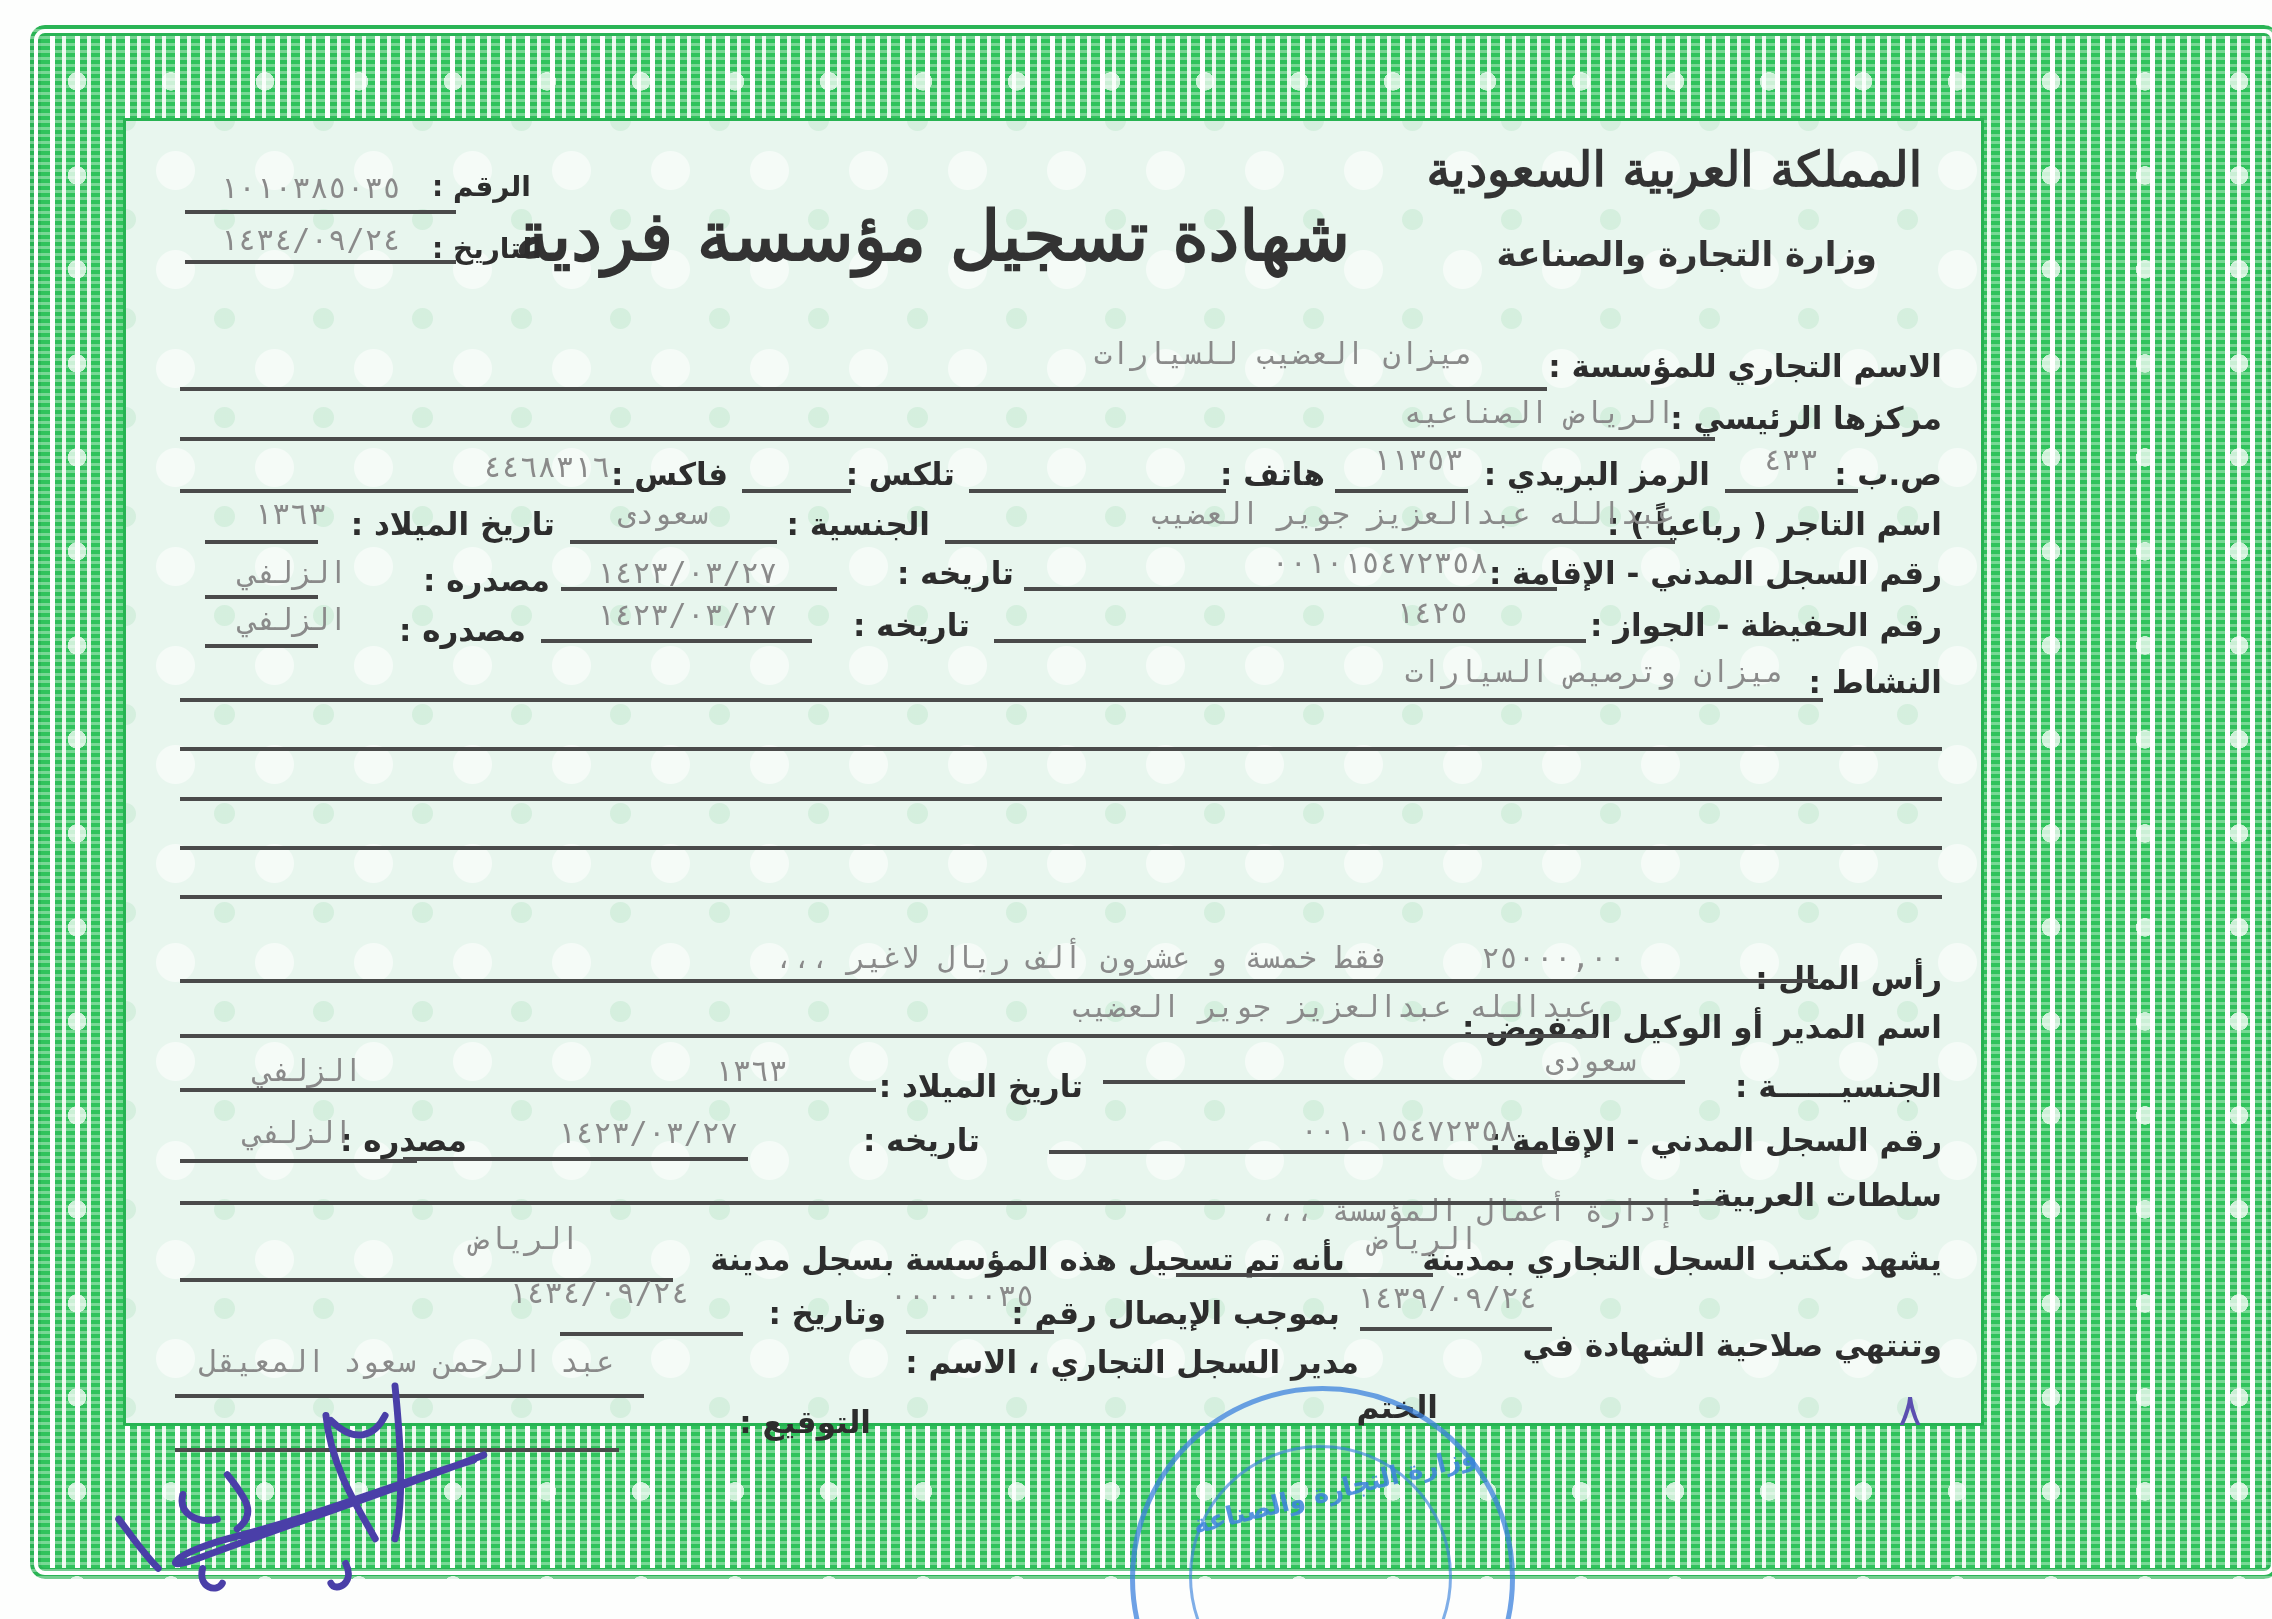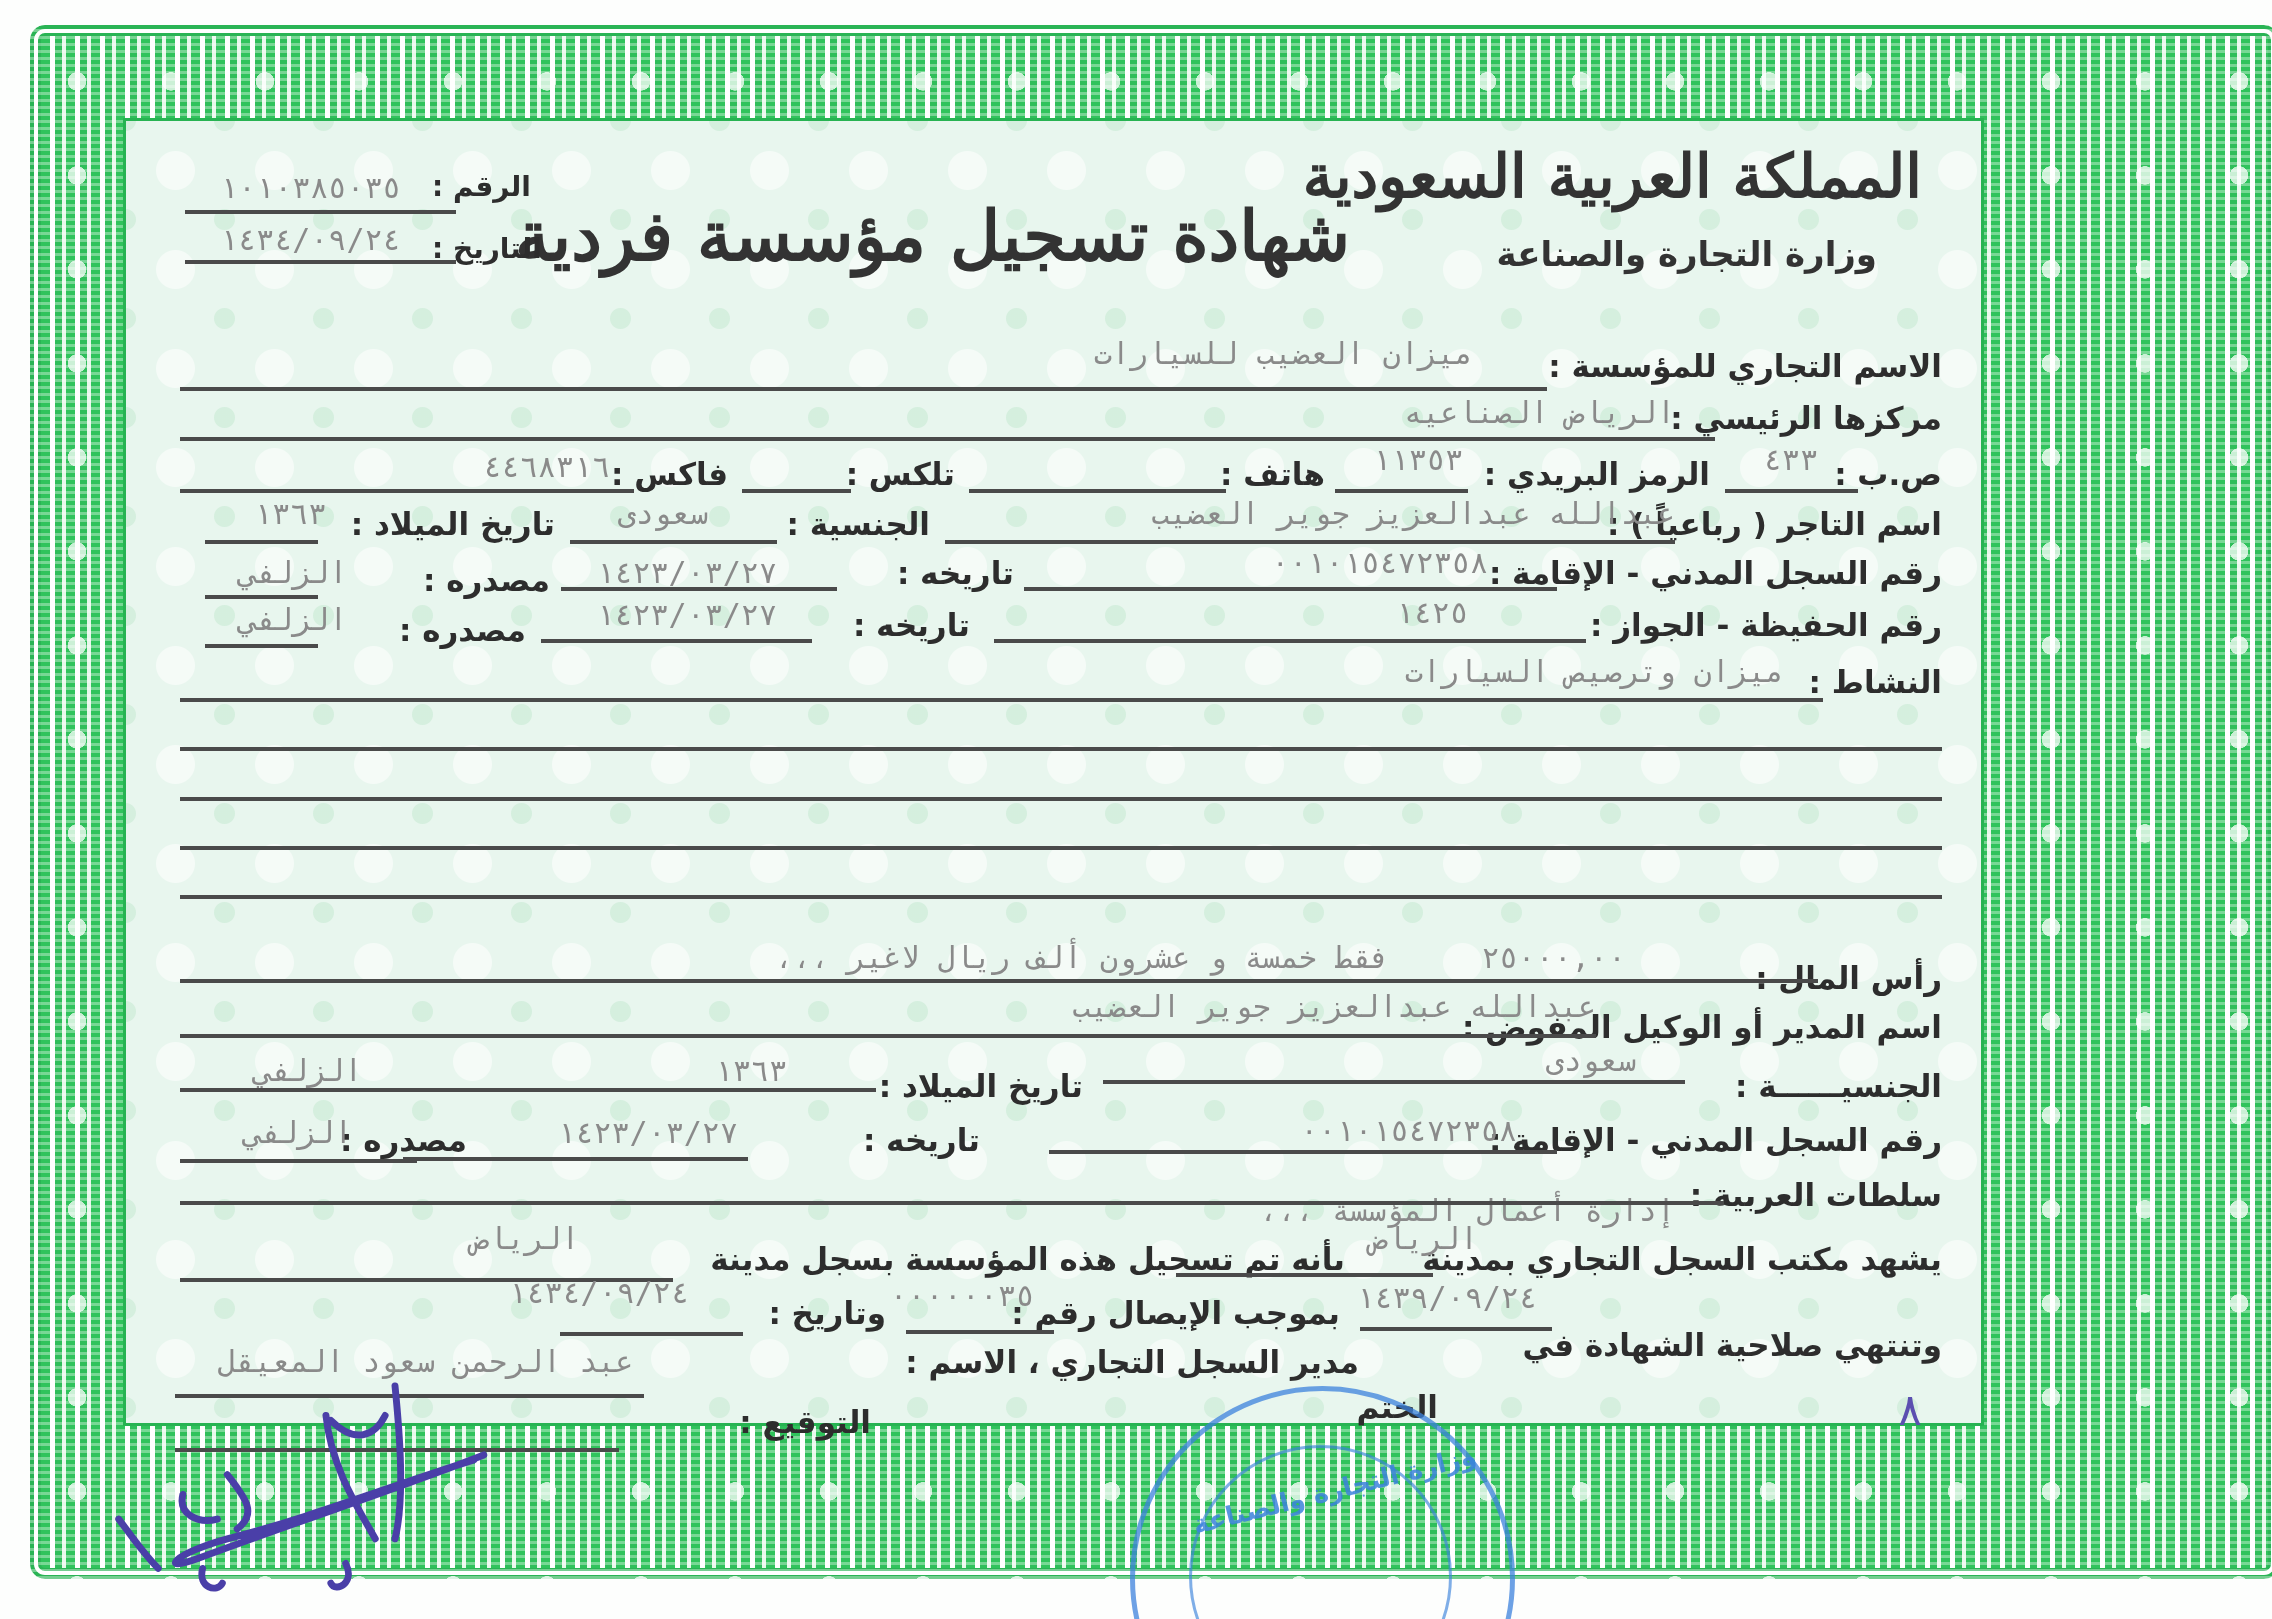--- a/index.html
+++ b/index.html
@@ -31,21 +31,21 @@
     position:absolute; inset:0;
     background:
       radial-gradient(circle, rgba(255,255,255,0.55) 0 19px, transparent 20px) 0 0/99px 99px,
       radial-gradient(circle, rgba(200,235,212,0.6) 0 10px, transparent 11px) 49px 49px/99px 99px;
     background-color:#e8f6ee;
   }
   .content { position:absolute; inset:0; direction:rtl; }
   .lbl { position:absolute; font-family:"DejaVu Sans", sans-serif; font-weight:bold; color:#2d2d2d; font-size:31px; white-space:nowrap; }
   .val { position:absolute; font-family:"DejaVu Sans Mono", monospace; color:#8a8a8a; font-size:30px; white-space:nowrap; letter-spacing:3px; }
   .line { position:absolute; height:3.5px; background:#4a4a4a; }
-  .kingdom { position:absolute; font-family:"DejaVu Serif", serif; font-weight:bold; font-size:60px; color:#333; white-space:nowrap; }
+  .kingdom { position:absolute; font-family:"DejaVu Serif", serif; font-weight:bold; font-size:48px; color:#333; white-space:nowrap; }
   .ministry { position:absolute; font-family:"DejaVu Sans", sans-serif; font-weight:bold; font-size:34px; color:#333; white-space:nowrap; }
   .title { position:absolute; font-family:"DejaVu Serif", serif; font-weight:bold; font-size:69px; color:#333; white-space:nowrap; }
   .stamp { position:absolute; border:5px solid rgba(60,130,220,0.75); border-radius:50%; }
   .stamp-inner { position:absolute; border:3px solid rgba(60,130,220,0.65); border-radius:50%; }
   .stamp-text { position:absolute; font-family:"DejaVu Sans", sans-serif; color:rgba(60,130,220,0.85); font-size:26px; font-weight:bold; white-space:nowrap; transform:rotate(-14deg); }
   .sig { position:absolute; }
   .folio { position:absolute; font-family:"DejaVu Sans", sans-serif; color:#5b4fb0; font-size:44px; }
 </style>
 </head>
 <body>
@@ -190,21 +190,21 @@
 
       <div class="lbl" style="right:641px; top:1174px;">بموجب الإيصال رقم :</div>
       <div class="val" style="right:947px; top:1157px;">٠٠٠٠٠٠٣٥</div>
       <div class="line" style="right:927px; width:148px; top:1209px;"></div>
 
       <div class="lbl" style="right:1095px; top:1174px;">وتاريخ :</div>
       <div class="val" style="right:1292px; top:1154px;">١٤٣٤/٠٩/٢٤</div>
       <div class="line" style="right:1238px; width:183px; top:1211px;"></div>
 
       <div class="lbl" style="right:622px; top:1223px;">مدير السجل التجاري ، الاسم :</div>
-      <div class="val" style="left:92px; top:1223px;">عبد الرحمن سعود المعيقل</div>
+      <div class="val" style="left:73px; top:1223px;">عبد الرحمن سعود المعيقل</div>
       <div class="line" style="left:49px; width:469px; top:1273px;"></div>
 
       <div class="lbl" style="right:1110px; top:1283px;">التوقيع :</div>
       <div class="line" style="left:49px; width:444px; top:1327px;"></div>
 
       <div class="lbl" style="right:543px; top:1268px;">الختم</div>
 
       <div class="folio" style="right:59px; top:1263px;">٨</div>
     </div>
   </div>

